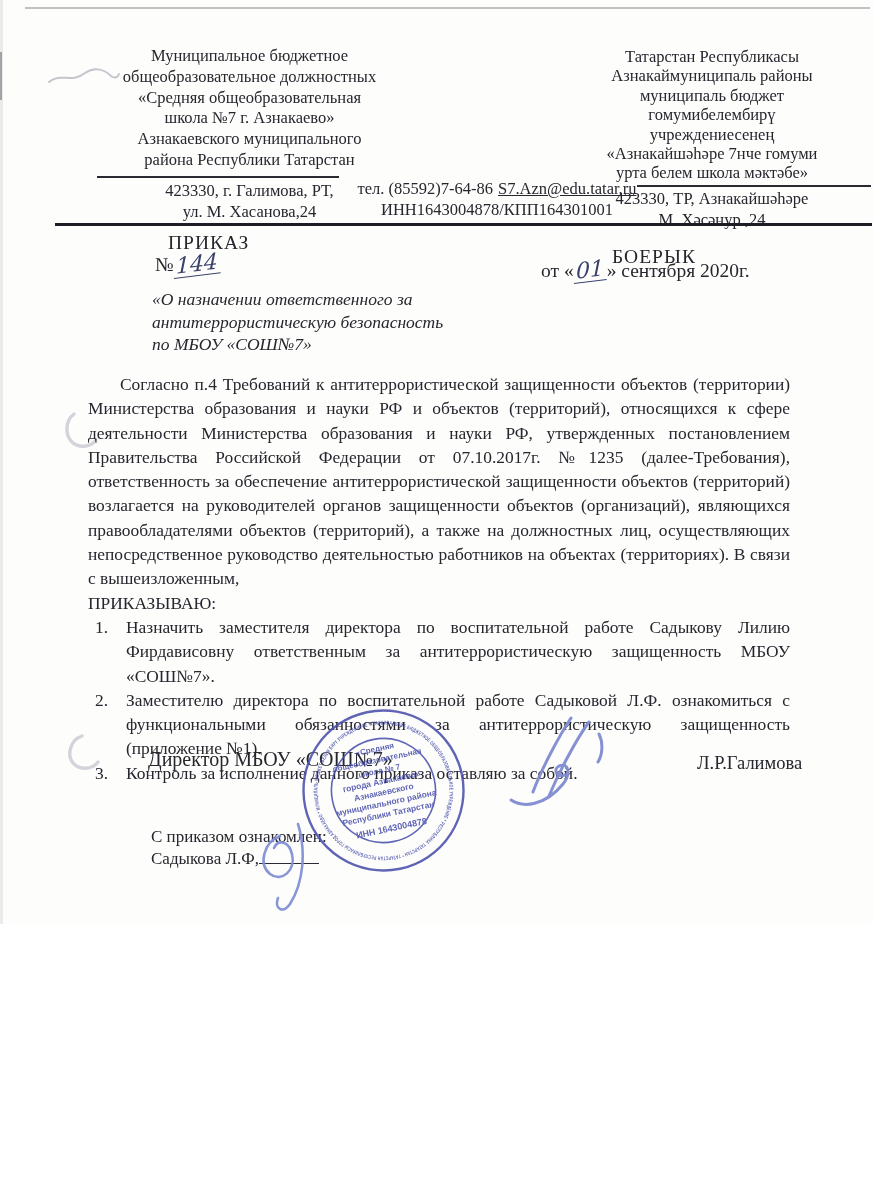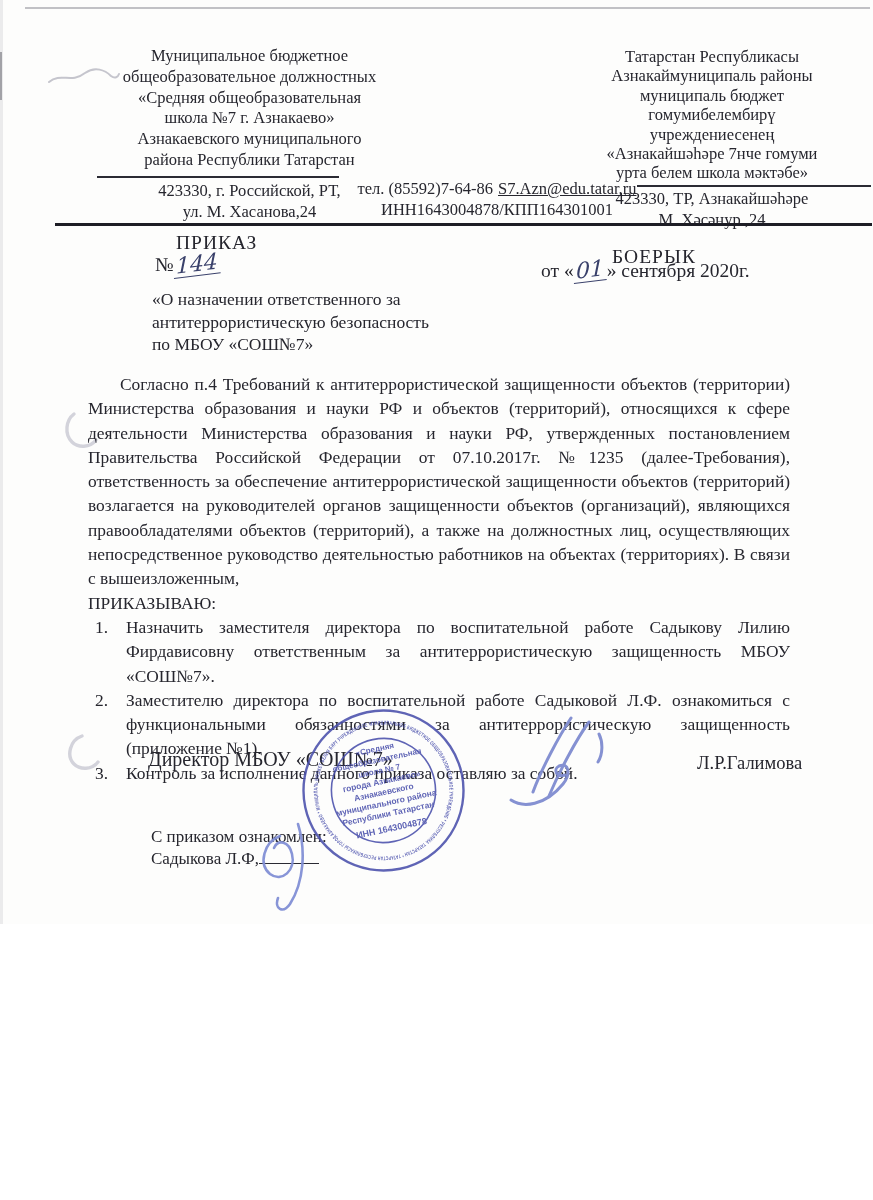--- a/index.html
+++ b/index.html
@@ -23,21 +23,21 @@
     font-family:"DejaVu Serif",serif;
     font-style:italic;
     color:#39406a;
     transform:rotate(-7deg) skewX(-8deg);
     border-bottom:1.6px solid #39406a;
     padding:0 3px 0 2px;
     line-height:1;
     font-size:22px;
   }
   .date-line{font-size:19.5px;white-space:nowrap;}
-  .subject{font-size:17.5px;line-height:22.6px;}
+  .subject{font-size:17.5px;line-height:22.6px;font-style:italic;}
   .flow{font-size:17.4px;line-height:24.3px;width:702px;}
   .body-par{margin:0;text-align:justify;text-indent:32px;}
   .resolution{margin:0;}
   .oitem{position:relative;padding-left:38px;text-align:justify;}
   .oitem.left{text-align:left;}
   .oitem .num{position:absolute;left:7px;top:0;}
   .sig-title{font-size:20px;}
   .sig-name{font-size:18.5px;}
   .ack{font-size:17px;line-height:22px;}
   .ack-line{display:inline-block;width:60px;border-bottom:1.6px solid #2a2a33;height:0.9em;}
@@ -68,21 +68,21 @@
     <div>общеобразовательное должностных</div>
     <div>«Средняя общеобразовательная</div>
     <div>школа №7 г. Азнакаево»</div>
     <div>Азнакаевского муниципального</div>
     <div>района Республики Татарстан</div>
   </div>
 
   <div class="abs rule" style="left:97px;top:176px;width:242px;"></div>
 
   <div class="abs center addr" style="left:92px;top:180px;width:315px;">
-    <div>423330, г. Российской, РТ,</div>
+    <div>423330, г. Галимова, РТ,</div>
     <div>ул. М. Хасанова,24</div>
   </div>
 
   <div class="abs center addr" style="left:338px;top:178px;width:318px;">
     <div>
       <span style="margin-right:5px;">тел. (85592)7-64-86</span><span class="email">S7.Azn@edu.tatar.ru</span>
     </div>
     <div>ИНН1643004878/КПП164301001</div>
   </div>
 
@@ -98,21 +98,21 @@
 
   <div class="abs rule" style="left:637px;top:185px;width:234px;"></div>
 
   <div class="abs center addr" style="left:553px;top:188px;width:318px;">
     <div>423330, ТР, Азнакайшәһәре</div>
     <div>М. Хәсәнур.,24</div>
   </div>
 
   <div class="abs thick-rule" style="left:55px;top:223px;width:817px;"></div>
 
-  <div class="abs doc-title" style="left:176px;top:232px;">ПРИКАЗ</div>
+  <div class="abs doc-title" style="left:168px;top:232px;">ПРИКАЗ</div>
   <div class="abs doc-title" style="left:612px;top:246px;">БОЕРЫК</div>
 
   <div class="abs num-line" style="left:155px;top:253px;">
     <span>№</span><span class="hand">144</span>
   </div>
 
   <div class="abs date-line" style="left:541px;top:259px;">
     <span>от «</span><span class="hand">01</span><span>»  сентября 2020г.</span>
   </div>
 

